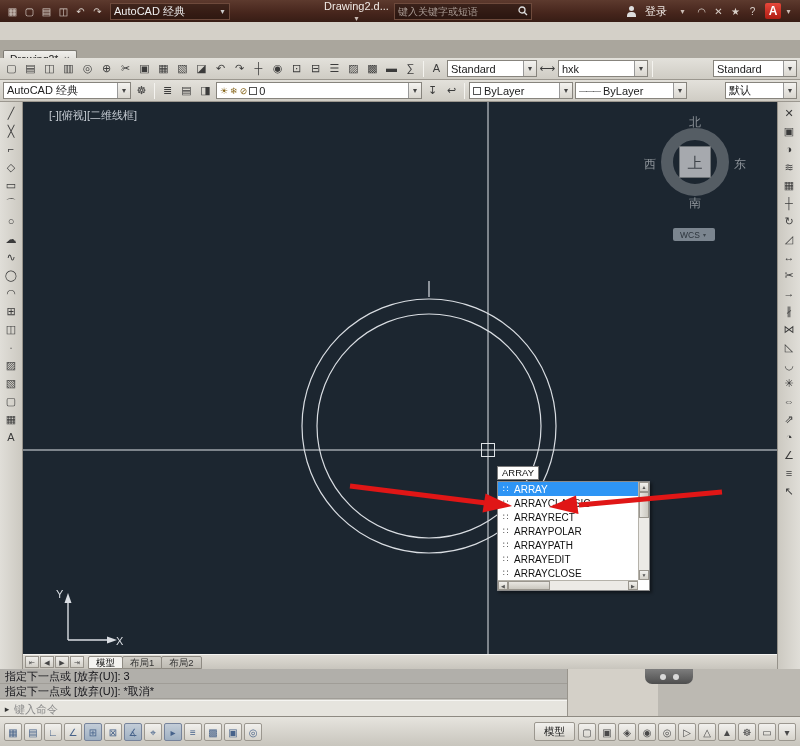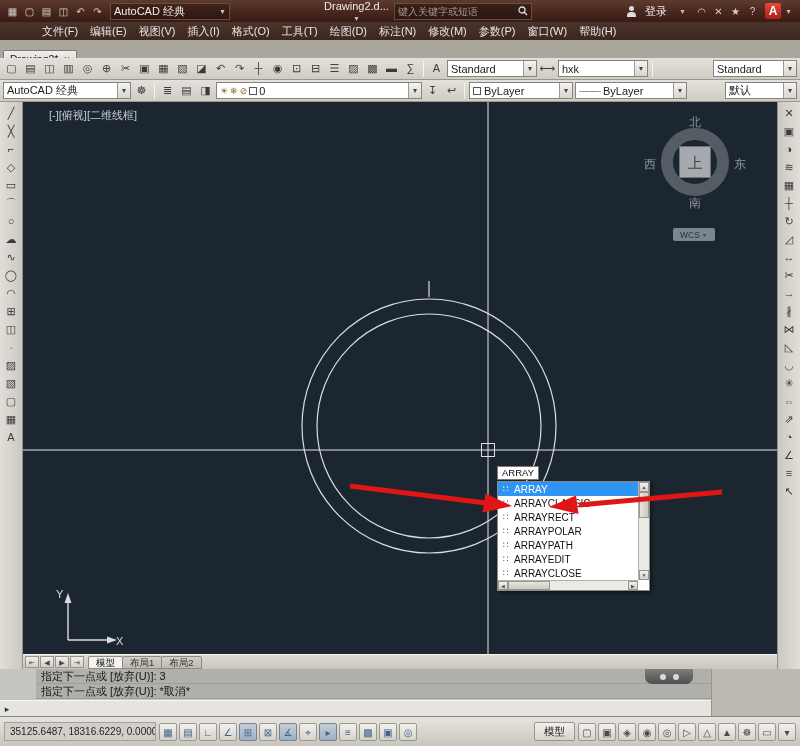--- a/index.html
+++ b/index.html
@@ -123,22 +123,22 @@
   .ltab { height:13px; line-height:12px; padding:0 7px; font-size:9.5px; color:#333;
     background:linear-gradient(#d2cfc8,#bdbab2); border:1px solid #8f8b83; border-radius:2px 2px 0 0; margin-right:-1px; }
   .ltab.selected { background:#f4f3f0; color:#000; }
 
   .pill { position:absolute; left:645px; top:669px; width:48px; height:15px;
     background:linear-gradient(#7d7d7d,#4e4e4e); border-radius:0 0 7px 7px;
     display:flex; align-items:center; justify-content:center; gap:7px; z-index:16; }
   .pill .dot { width:6px; height:6px; border-radius:50%; background:#d9d9d9; }
 
   
-  .cmdwin { position:absolute; left:0; top:669px; width:712px; height:47px; background:#c6c4be;
-    border-right:1px solid #98948c; z-index:14;padding-left:36px; }
+  .cmdwin { position:absolute; left:0; top:669px; width:568px; height:47px; background:#c6c4be;
+    border-right:1px solid #98948c; z-index:14; }
   .cmdline { height:15px; line-height:15px; background:#b1afaa; border-bottom:1px solid #a09d97;
     font-size:11px; color:#15151a; padding-left:5px; white-space:pre; }
   .cmdinput { position:absolute; left:0; bottom:0; width:100%; height:16px; background:#e6e4de;
     border-top:1px solid #f6f5f2; display:flex; align-items:center; }
   .cmdprompt { width:14px; text-align:center; font-size:9px; color:#333; flex:none; }
   .cmdinput input { flex:1; min-width:0; border:none; outline:none; background:transparent; font-size:11px; color:#222; font-family:inherit; }
   .cmdinput input::placeholder { color:#8b8b8b; }
   .cmdside { position:absolute; left:658px; top:669px; width:142px; height:47px; background:#bcb9b2; z-index:13; }
 
   
@@ -203,34 +203,20 @@
         <span class="tbi">✕</span>
         <span class="tbi">★</span>
         <span class="tbi">?</span>
       </div>
     <div class="alogo">
       <span class="abox">A</span>
       <span class="carrow dim">▾</span>
     </div>
   </div>
 
-  <div class="menubar">
-      <span class="mitem">文件(F)</span>
-      <span class="mitem">编辑(E)</span>
-      <span class="mitem">视图(V)</span>
-      <span class="mitem">插入(I)</span>
-      <span class="mitem">格式(O)</span>
-      <span class="mitem">工具(T)</span>
-      <span class="mitem">绘图(D)</span>
-      <span class="mitem">标注(N)</span>
-      <span class="mitem">修改(M)</span>
-      <span class="mitem">参数(P)</span>
-      <span class="mitem">窗口(W)</span>
-      <span class="mitem">帮助(H)</span>
-    </div>
 
   <div class="tabrow">
     <div class="doctab">
       <span>Drawing2*</span>
       <span class="tabclose">✕</span>
     </div>
   </div>
 
   <div class="toolbar row1">
     <div class="tb-icons">
@@ -464,30 +450,30 @@
       </div>
   </div>
 
   <div class="cmdwin">
     <div>
         <div class="cmdline">指定下一点或 [放弃(U)]: 3</div>
         <div class="cmdline">指定下一点或 [放弃(U)]: *取消*</div>
       </div>
     <div class="cmdinput">
       <span class="cmdprompt">▸</span>
+      <input placeholder="键入命令" style="">
     </div>
   </div>
   <div class="cmdside"></div>
   <div class="pill">
     <span class="dot"></span>
     <span class="dot"></span>
   </div>
 
   <div class="statusbar">
-    <div class="coords">35125.6487, 18316.6229, 0.0000</div>
     <div class="stoggles">
         <span class="stoggle">▦</span>
         <span class="stoggle">▤</span>
         <span class="stoggle">∟</span>
         <span class="stoggle">∠</span>
         <span class="stoggle selected">⊞</span>
         <span class="stoggle">⊠</span>
         <span class="stoggle selected">∡</span>
         <span class="stoggle">⌖</span>
         <span class="stoggle selected">▸</span>

